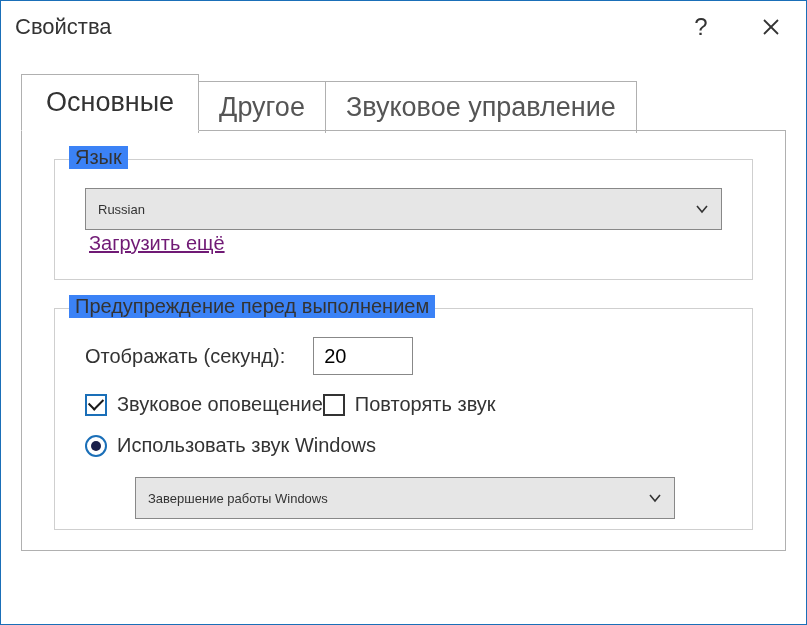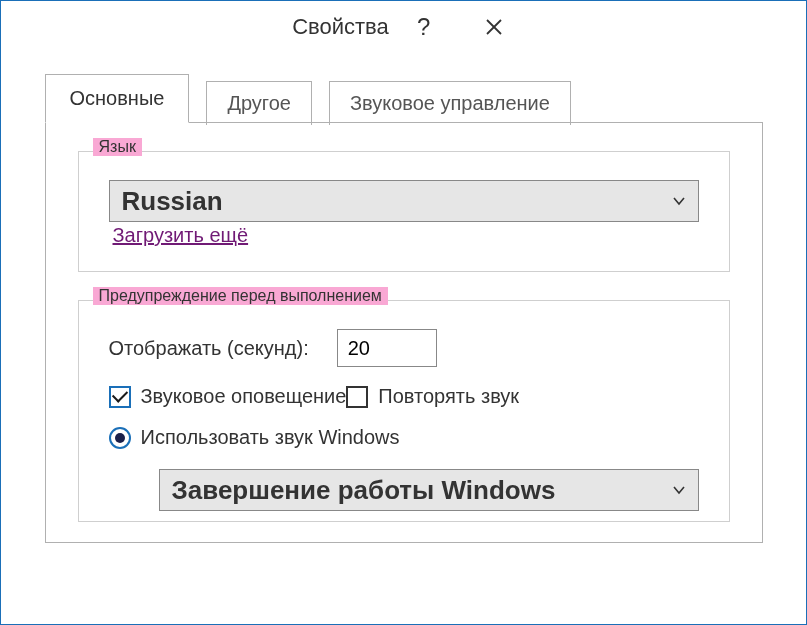--- a/index.html
+++ b/index.html
@@ -16,21 +16,20 @@
       height: 625px;
       overflow: hidden;
     }
     .window {
       border: 1px solid #1a6fb8;
       width: 807px;
       height: 625px;
       background: #fff;
       display: flex;
       flex-direction: column;
-      align-items: center;
     }
     .titlebar {
       display: flex;
       align-items: center;
       height: 52px;
       padding: 0 0 0 14px;
       background: #fff;
     }
     .titlebar-title {
       flex: 1;
@@ -57,75 +56,73 @@
       padding: 20px 20px 0 20px;
     }
     .tabs {
       display: flex;
       align-items: flex-end;
     }
     .tab {
       border: 1px solid #b0b0b0;
       border-bottom: none;
       padding: 10px 20px;
-      font-size: 20px;
+      font-size: 27px;
       color: #333;
       background: #fff;
       cursor: pointer;
       position: relative;
       margin-right: -1px;
     }
     .tab.active {
       border: 1px solid #b0b0b0;
       border-bottom: 1px solid #fff;
       z-index: 2;
       top: 1px;
       padding: 12px 24px;
     }
     .tab:not(.active) {
       top: 3px;
       color: #555;
-      margin-left: 18px;
     }
     .tab-panel {
       border: 1px solid #b0b0b0;
       padding: 28px 32px 20px 32px;
       position: relative;
       z-index: 1;
     }
     .fieldset {
       border: 1px solid #cfcfcf;
       padding: 28px 30px 24px 30px;
       margin-bottom: 28px;
       position: relative;
     }
     .fieldset-legend {
       position: absolute;
       top: -14px;
       left: 14px;
-      background: #f9a8d4;
+      background: #3b82f6;
       padding: 0 6px;
-      font-size: 16px;
+      font-size: 20px;
       color: #333;
     }
     .dropdown {
       display: flex;
       align-items: center;
       justify-content: space-between;
       border: 1px solid #888;
       background: #e6e6e6;
       height: 42px;
       padding: 0 12px;
       cursor: pointer;
       width: 100%;
     }
     .dropdown-text {
-      font-size: 26px;
-      color: #333;
-      font-weight: bold;
+      font-size: 13px;
+      color: #333;
     }
     .chevron {
       width: 14px;
       height: 14px;
       display: inline-block;
     }
     .link {
       color: #701a75;
       text-decoration: underline;
       font-size: 20px;

